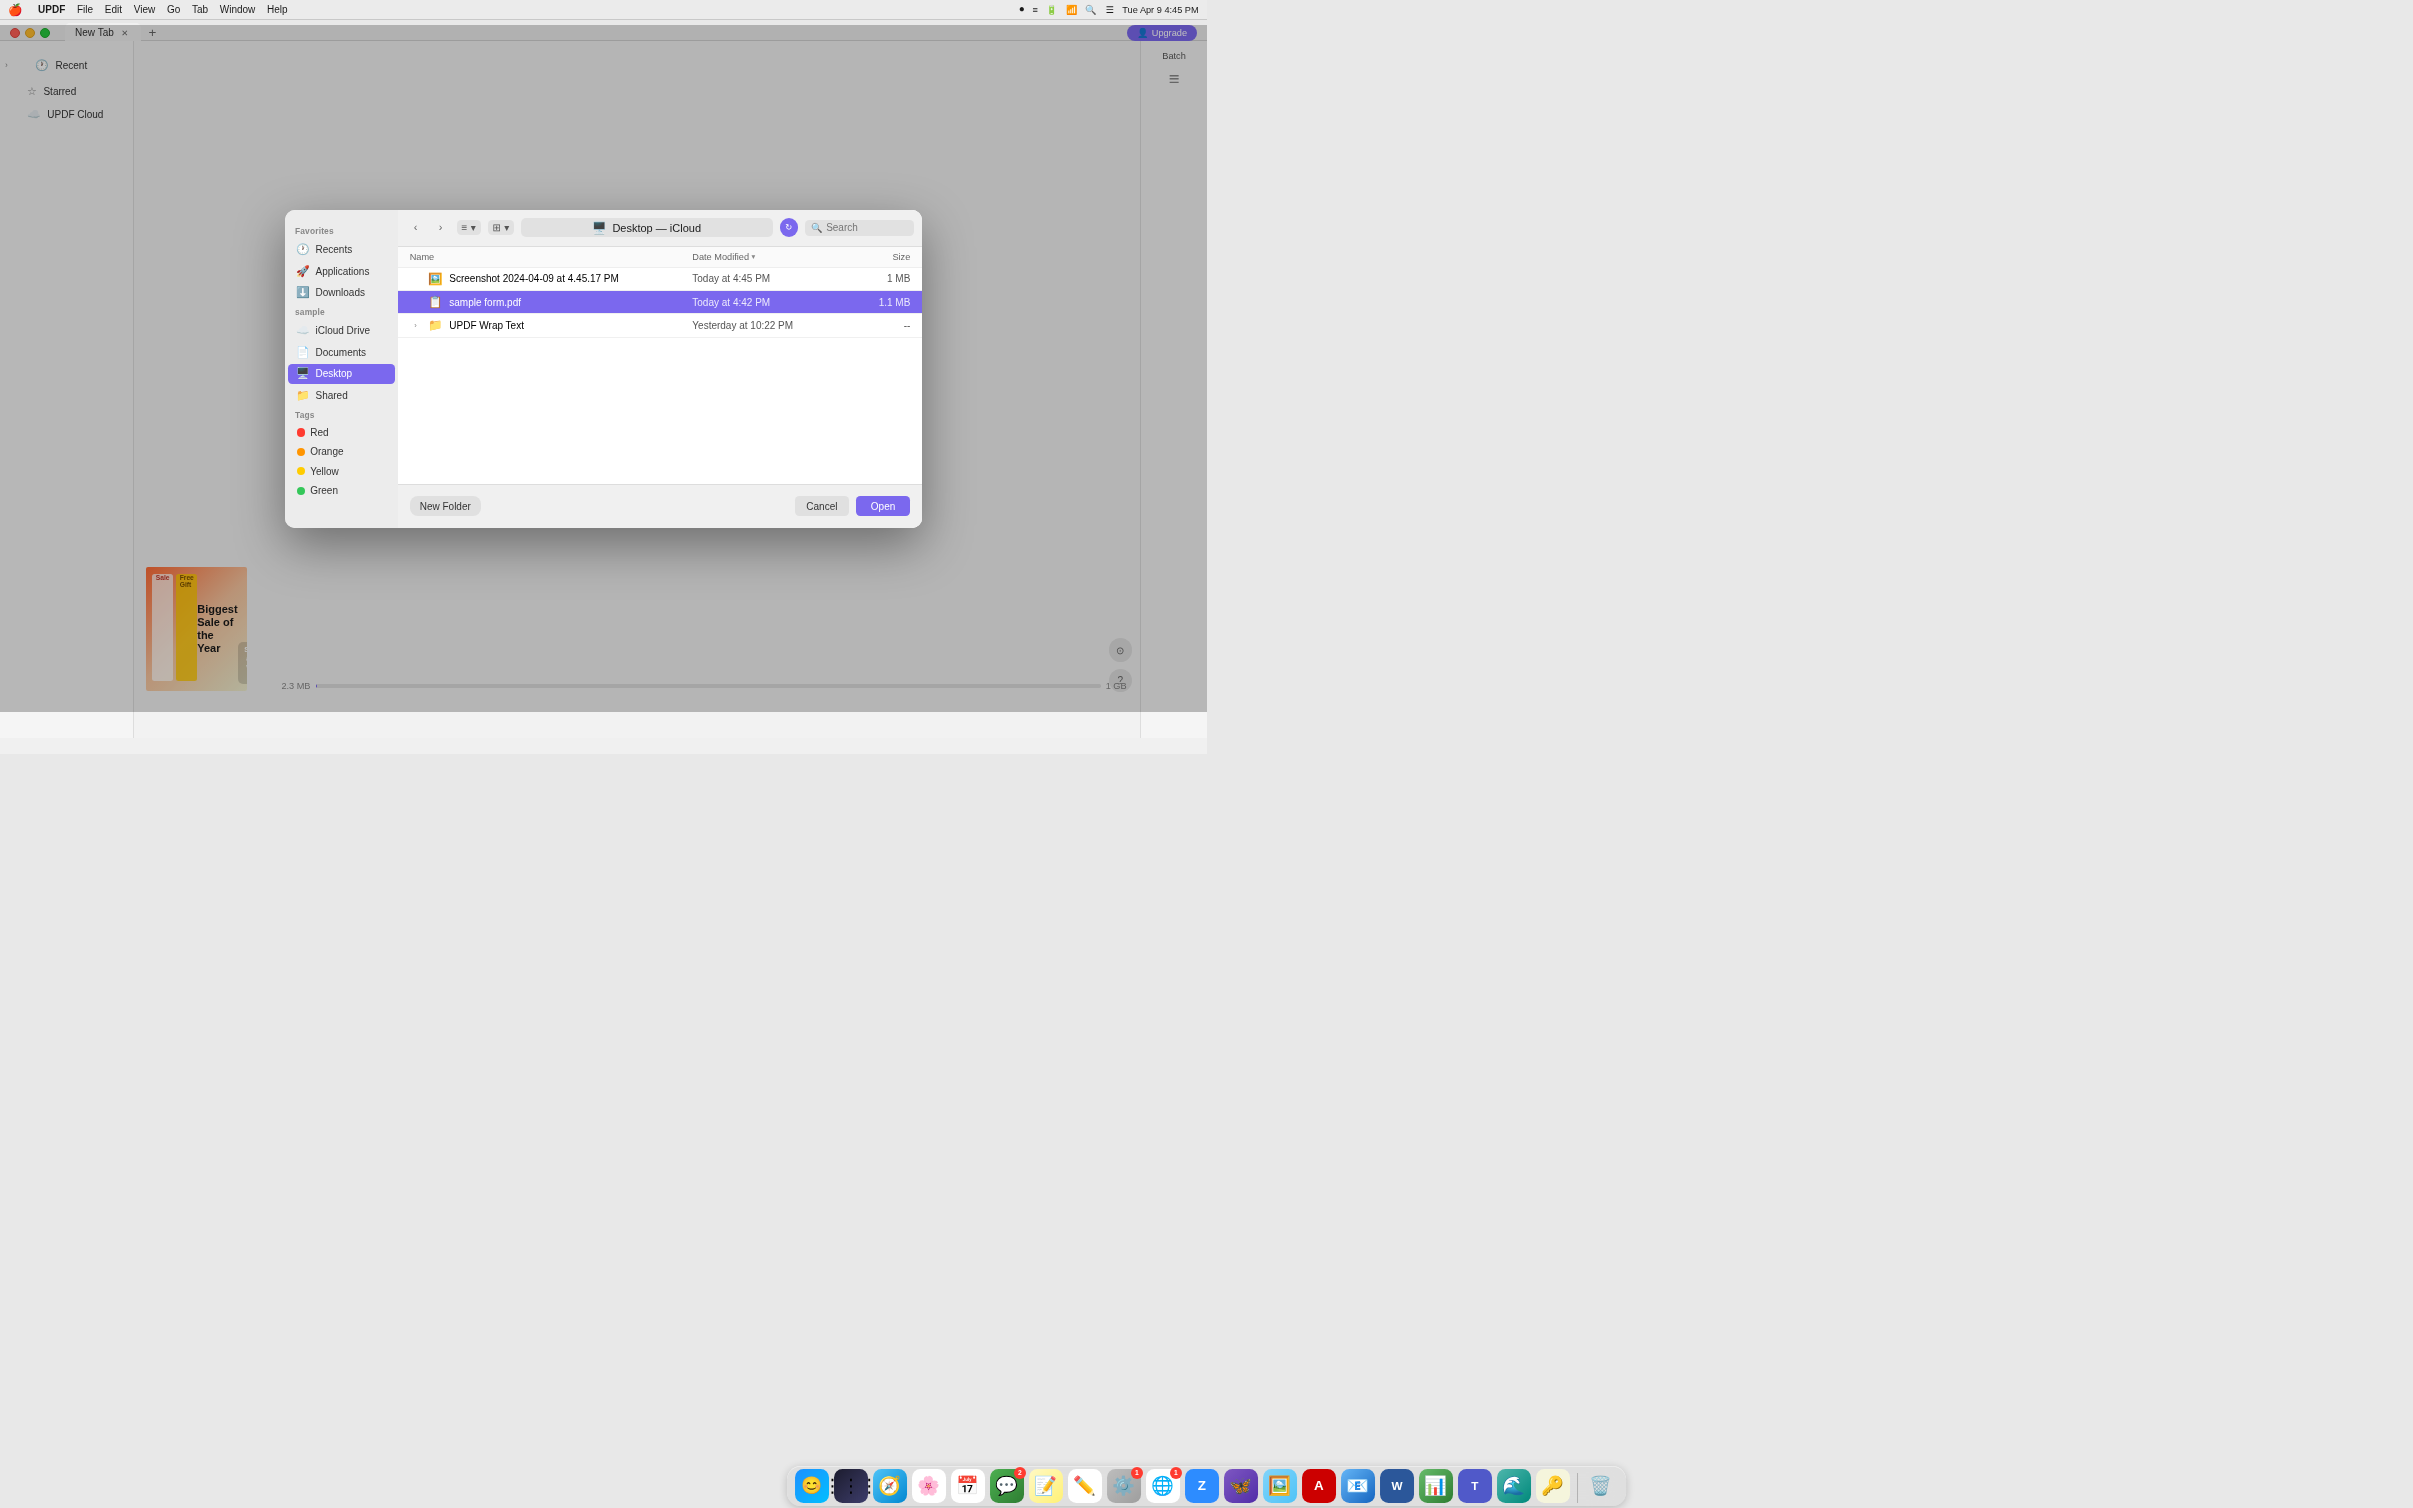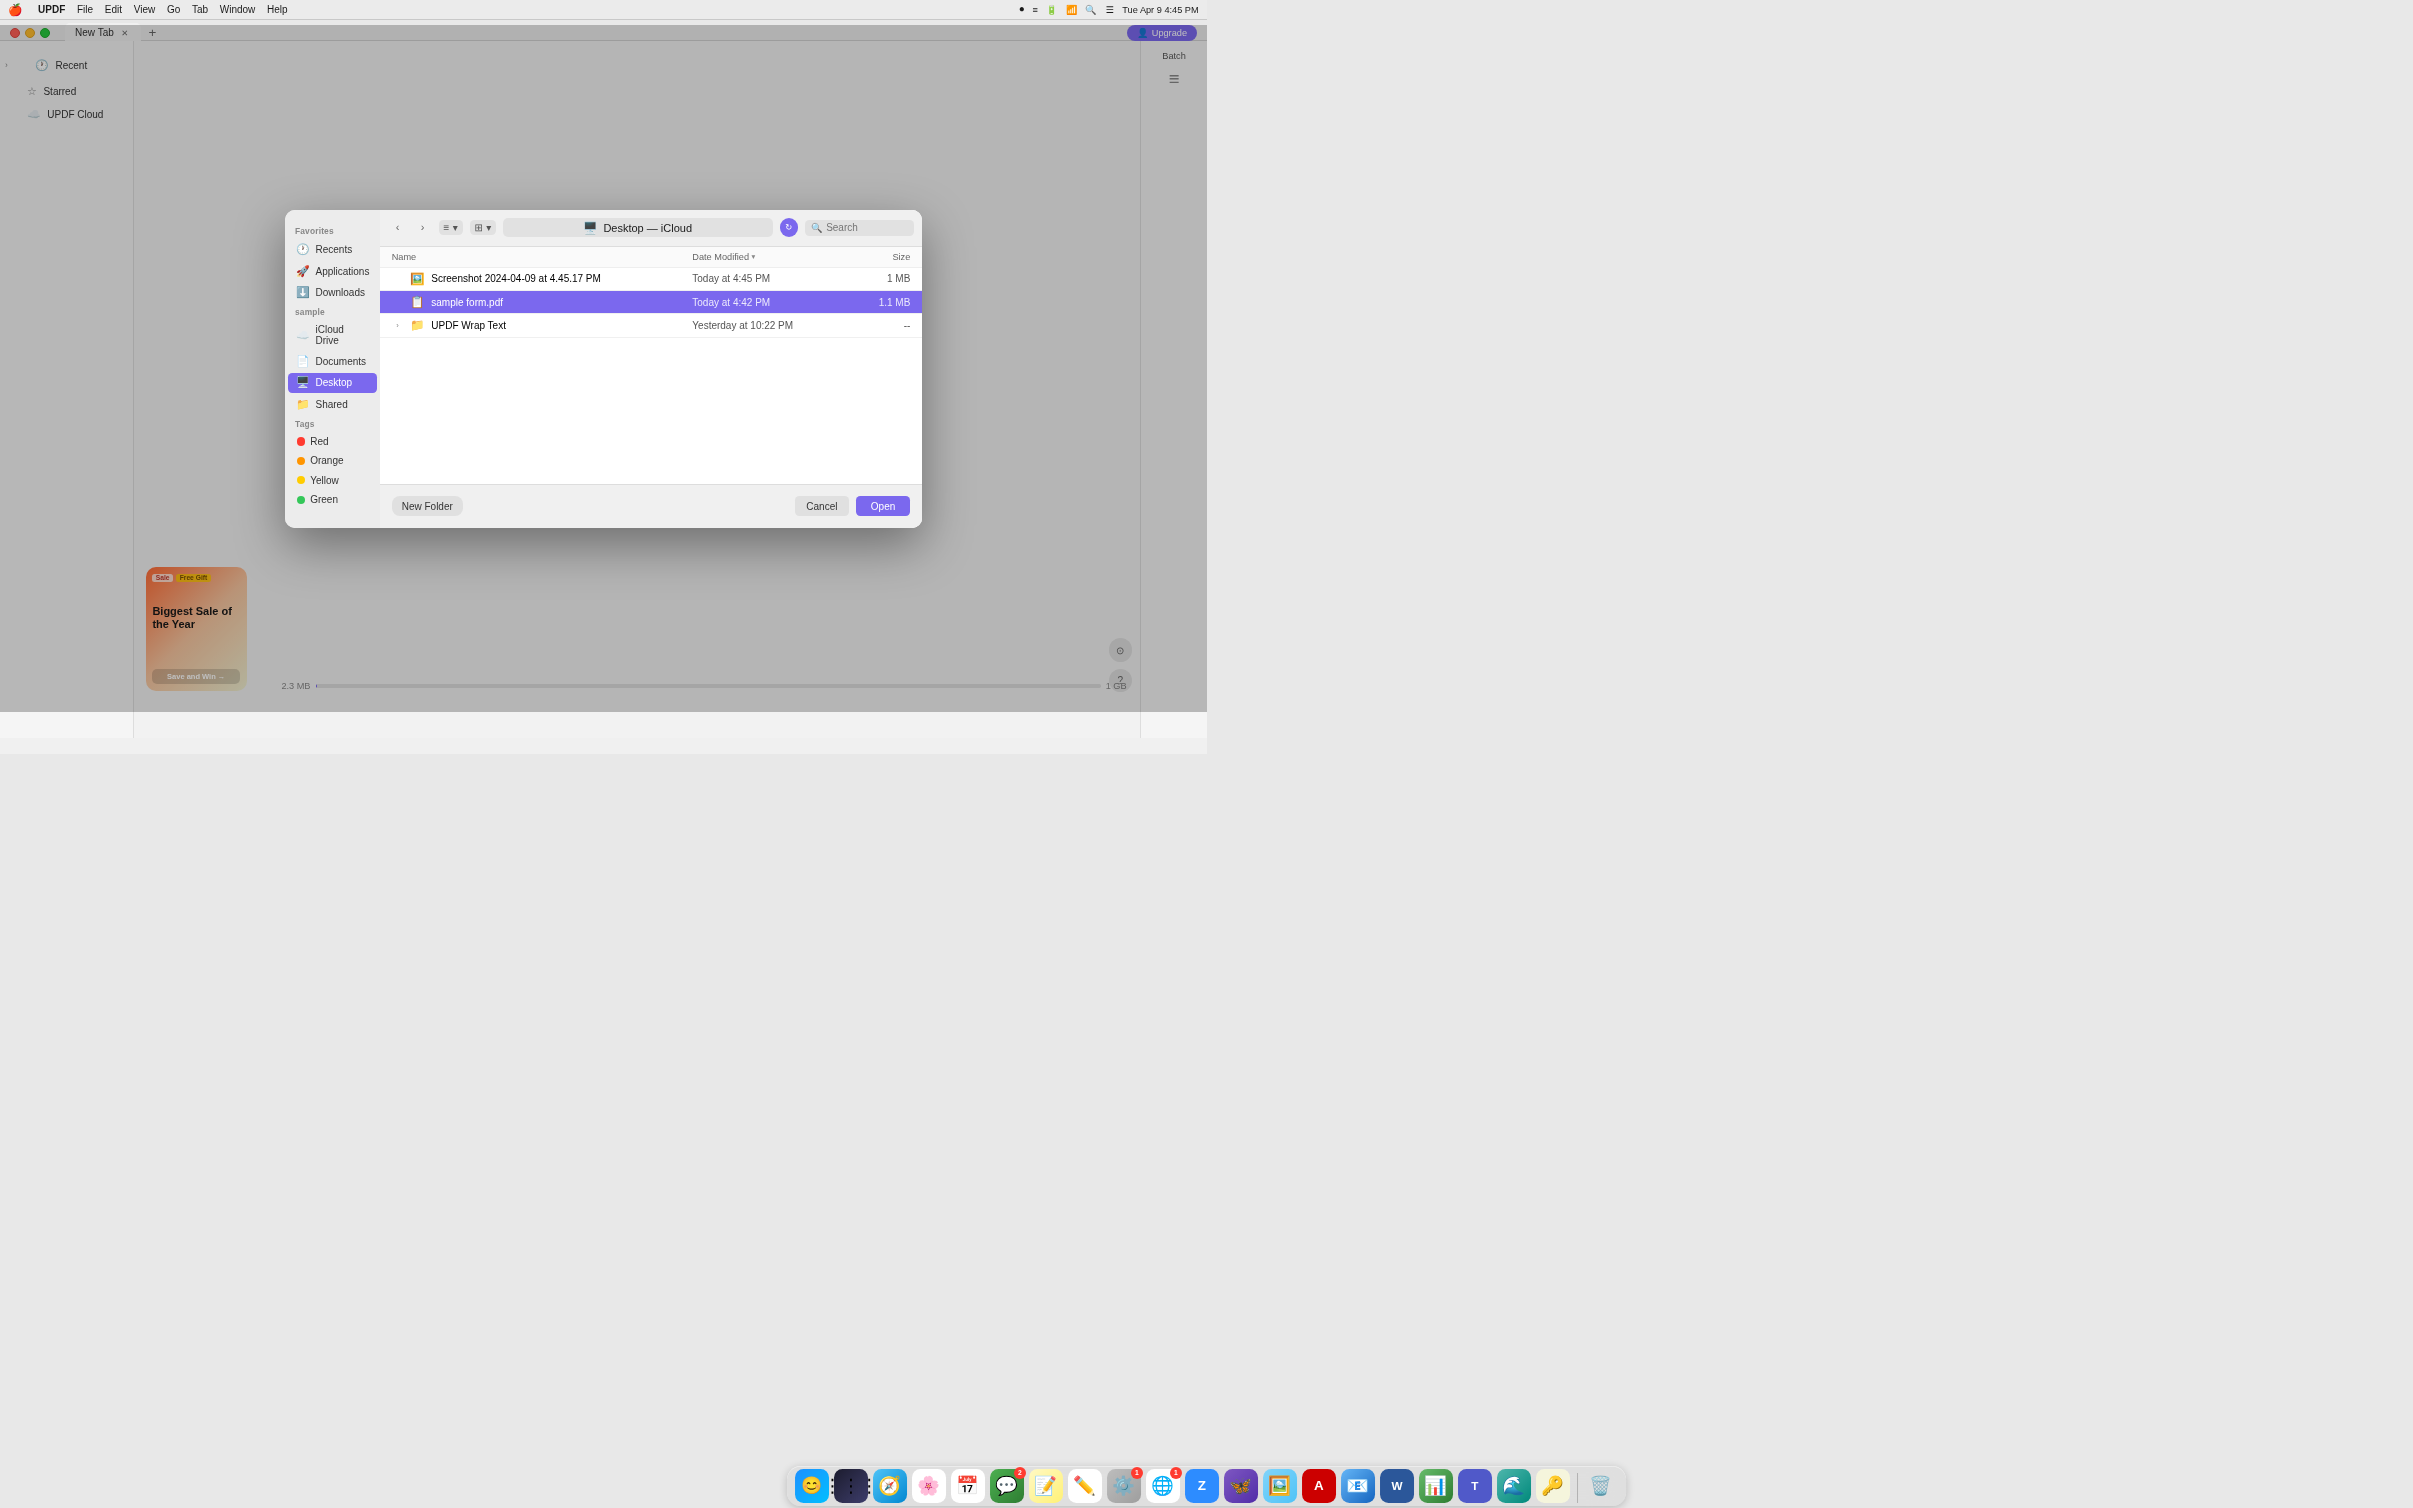--- a/index.html
+++ b/index.html
@@ -282,26 +282,26 @@
       cursor: pointer;
     }
 
     
     .promo-banner {
       position: absolute;
       left: 11.7px;
       bottom: 47px;
       width: 101px;
       height: 124px;
-      border-radius: 10px;
+      border-radius: 2px;
       background: linear-gradient(135deg, #ff6b35 0%, #f7c59f 50%, #efefd0 100%);
       overflow: hidden;
       cursor: pointer;
       display: flex;
-      flex-direction: column;
+      flex-direction: row;
       padding: 6.7px;
     }
     .promo-badges {
       display: flex;
       gap: 3.4px;
       margin-bottom: 3.4px;
     }
     .promo-badge {
       font-size: 6.7px;
       background: rgba(255,255,255,0.7);
@@ -348,21 +348,21 @@
       height: 318px;
       background: #f5f5f5;
       border-radius: 10px;
       box-shadow: 0 17px 50px rgba(0,0,0,0.4);
       display: flex;
       overflow: hidden;
     }
 
     
     .dialog-sidebar {
-      width: 95px;
+      width: 113px;
       background: #ececec;
       padding: 13.4px 0;
       display: flex;
       flex-direction: column;
       gap: 1.7px;
       overflow-y: auto;
     }
     .dialog-section-label {
       font-size: 8.4px;
       font-weight: 600;

